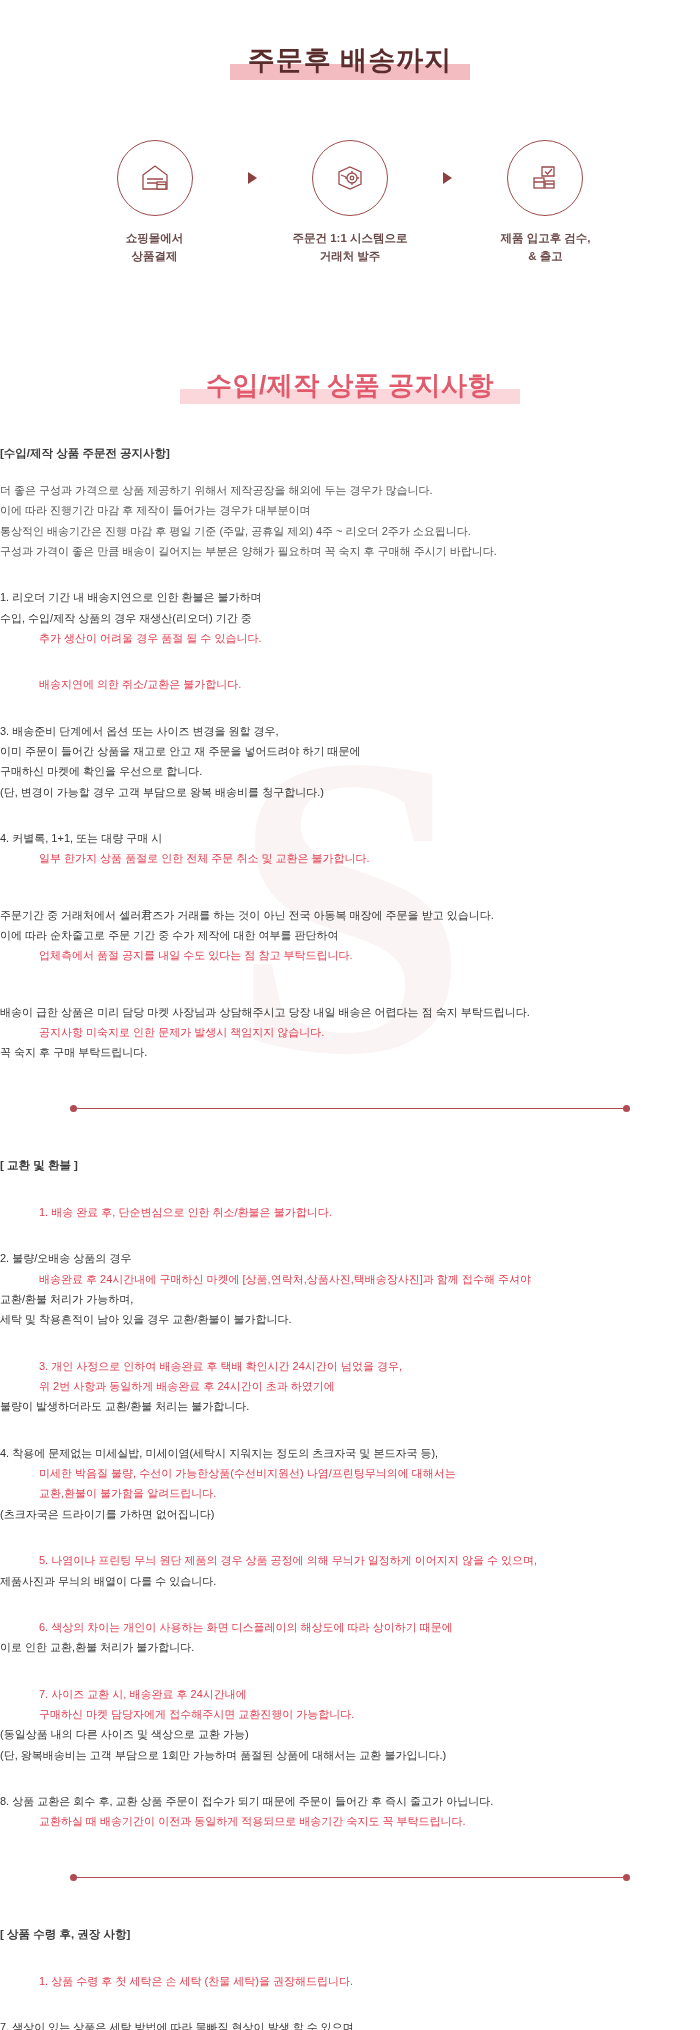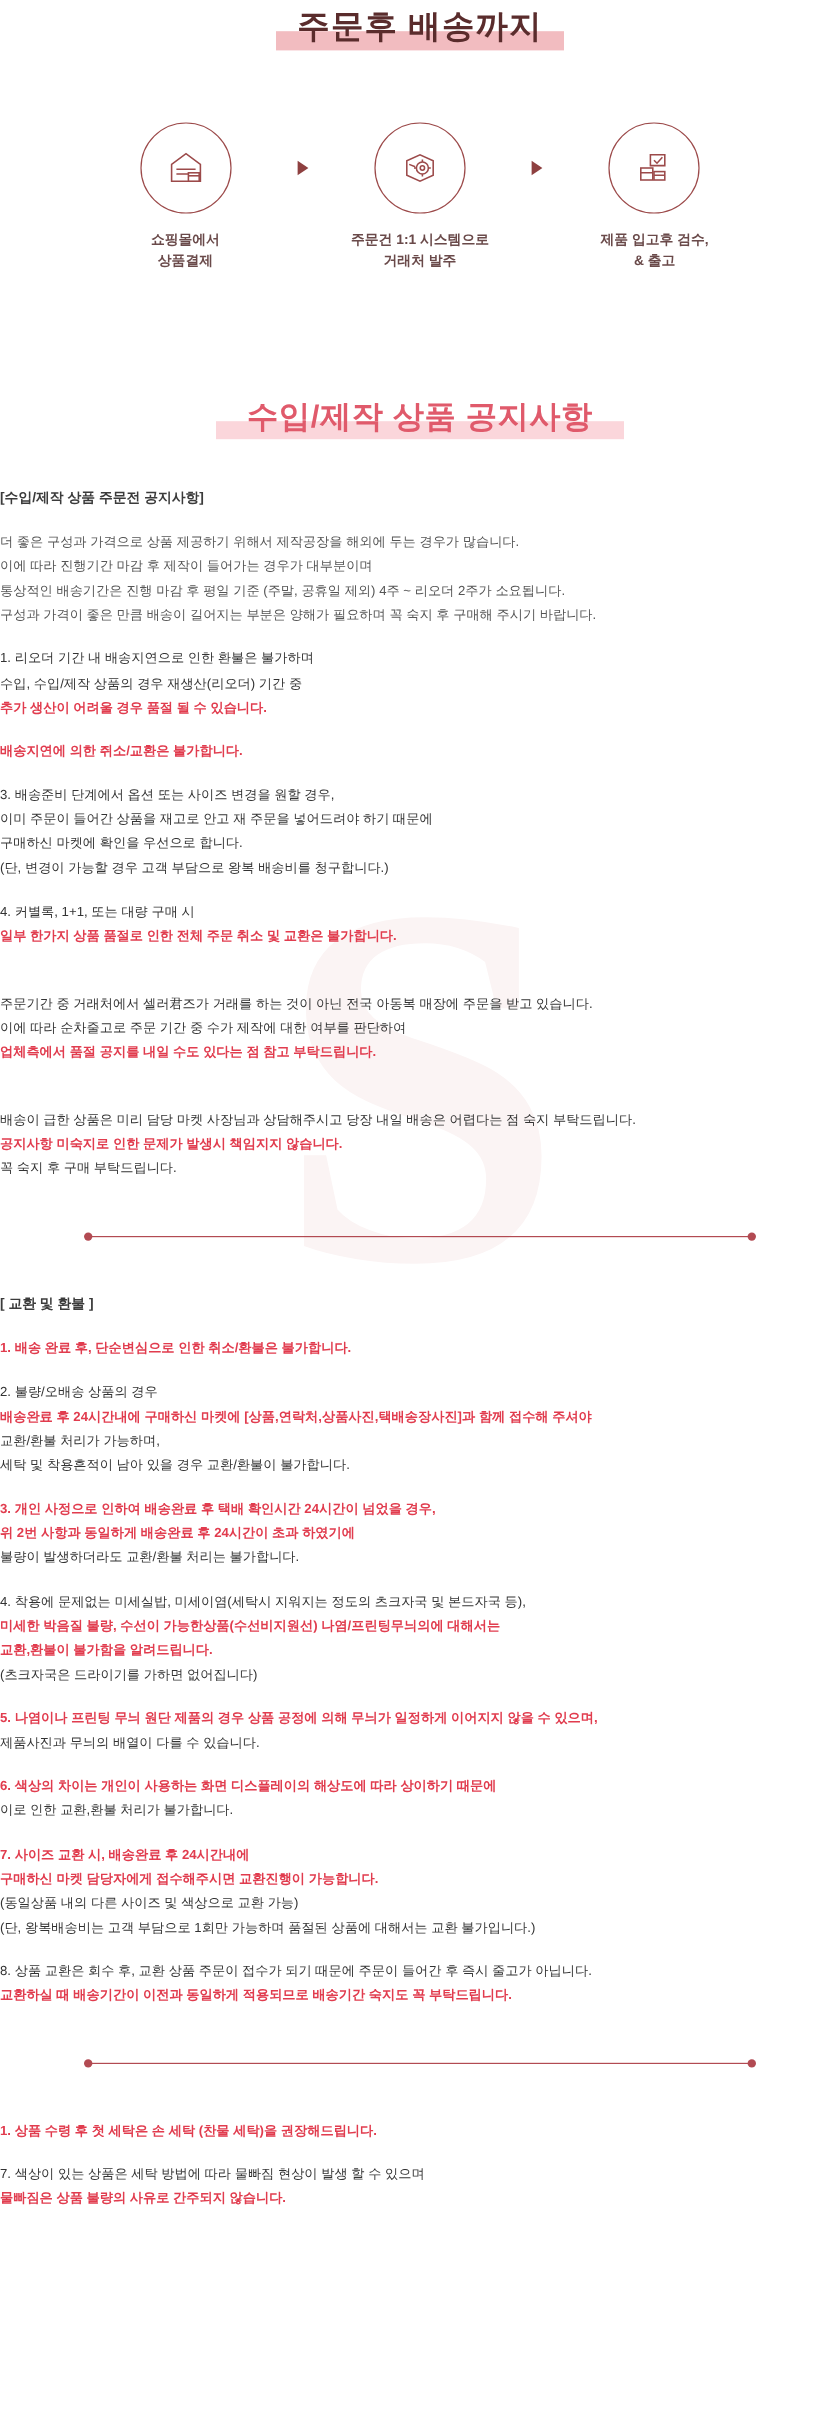--- a/index.html
+++ b/index.html
@@ -32,20 +32,21 @@
     font-family: "Liberation Serif", serif;
     font-weight: 700;
     z-index: 0;
     user-select: none;
   }
   .content { position: relative; z-index: 2; }
 
   
   .banner-wrap {
     text-align: center;
+    padding-top: 38px;
   }
   .banner {
     display: inline-block;
     position: relative;
     padding: 4px 18px 6px 18px;
     font-size: 27px;
     font-weight: 700;
     color: #5a2c2c;
     letter-spacing: 1px;
   }
@@ -128,28 +129,28 @@
   .section-title span.txt { position: relative; z-index: 1; }
 
   
   .block {
     text-align: left;
     font-size: 11px;
     line-height: 1.85;
     color: #555555;
   }
   .block.gap-lg { margin-top: 36px; }
-  .block.gap-md { margin-top: 16px; }
+  .block.gap-md { margin-top: 26px; }
   .block.gap-sm { margin-top: 16px; }
   .head {
     font-weight: 700;
     color: #3b3b3b;
     font-size: 11.5px;
   }
-  .red { color: #e13c4e; font-weight: 700; }
+  .red { color: #e13c4e; font-weight: 400; padding-left: 39px; }
   .dark { color: #333333; }
 
   
   .divider {
     position: relative;
     width: 560px;
     margin: 42px auto;
     height: 8px;
   }
   .divider .line {
@@ -343,20 +344,23 @@
       <div class="dark">8. 상품 교환은 회수 후, 교환 상품 주문이 접수가 되기 때문에 주문이 들어간 후 즉시 줄고가 아닙니다.</div>
       <div class="red">교환하실 때 배송기간이 이전과 동일하게 적용되므로 배송기간 숙지도 꼭 부탁드립니다.</div>
     </div>
 
     <div class="divider">
       <div class="dot l"></div>
         <div class="line"></div>
         <div class="dot r"></div>
     </div>
 
+    <div class="block">
+      <div class="head">[ 상품 수령 후, 권장 사항]</div>
+    </div>
 
     <div class="block gap-md">
       <div class="red">1. 상품 수령 후 첫 세탁은 손 세탁 (찬물 세탁)을 권장해드립니다.</div>
     </div>
 
     <div class="block gap-md">
       <div class="dark">7. 색상이 있는 상품은 세탁 방법에 따라 물빠짐 현상이 발생 할 수 있으며</div>
       <div class="red">물빠짐은 상품 불량의 사유로 간주되지 않습니다.</div>
     </div>
 

